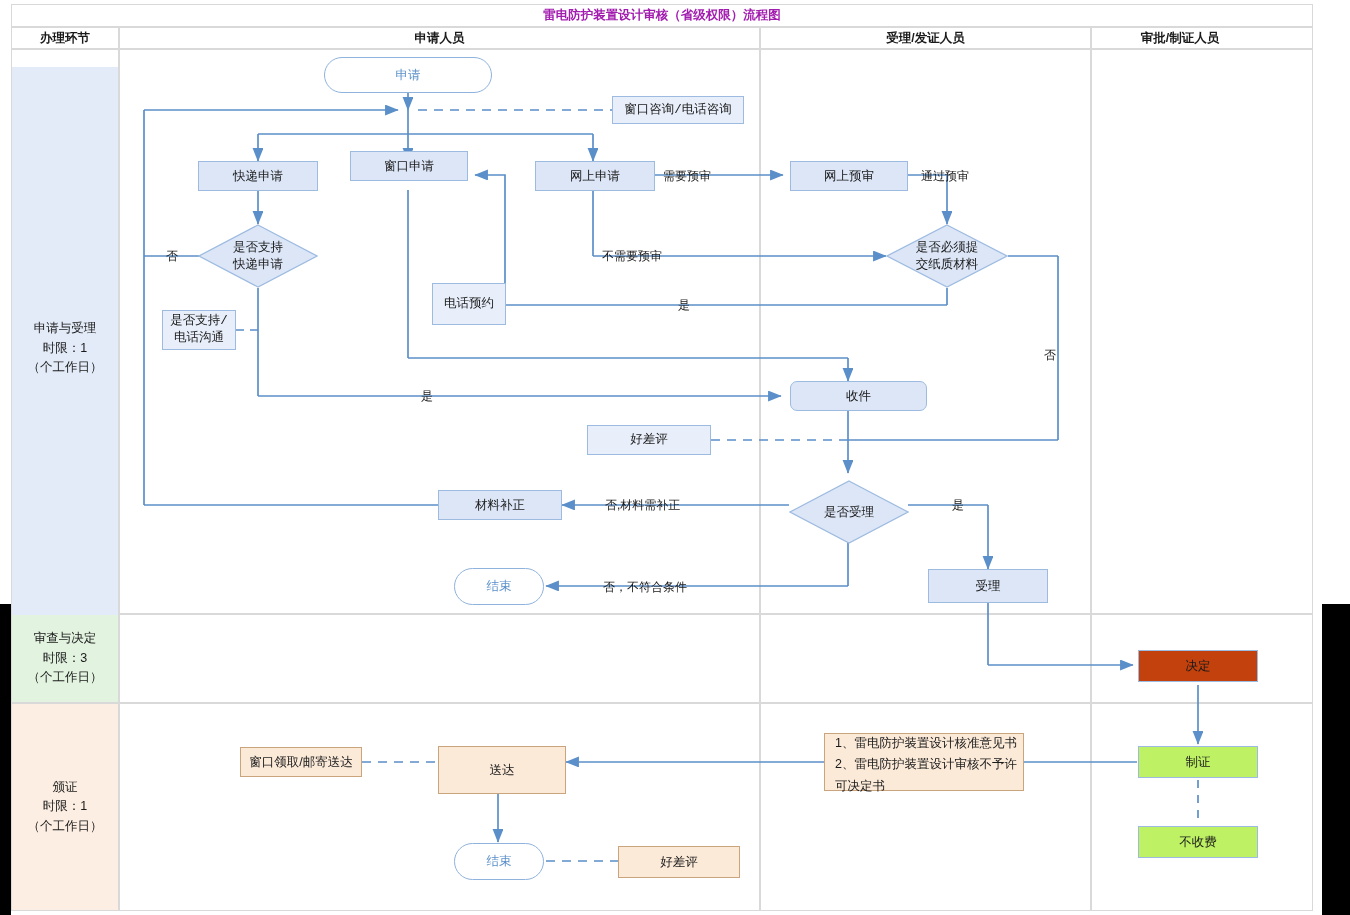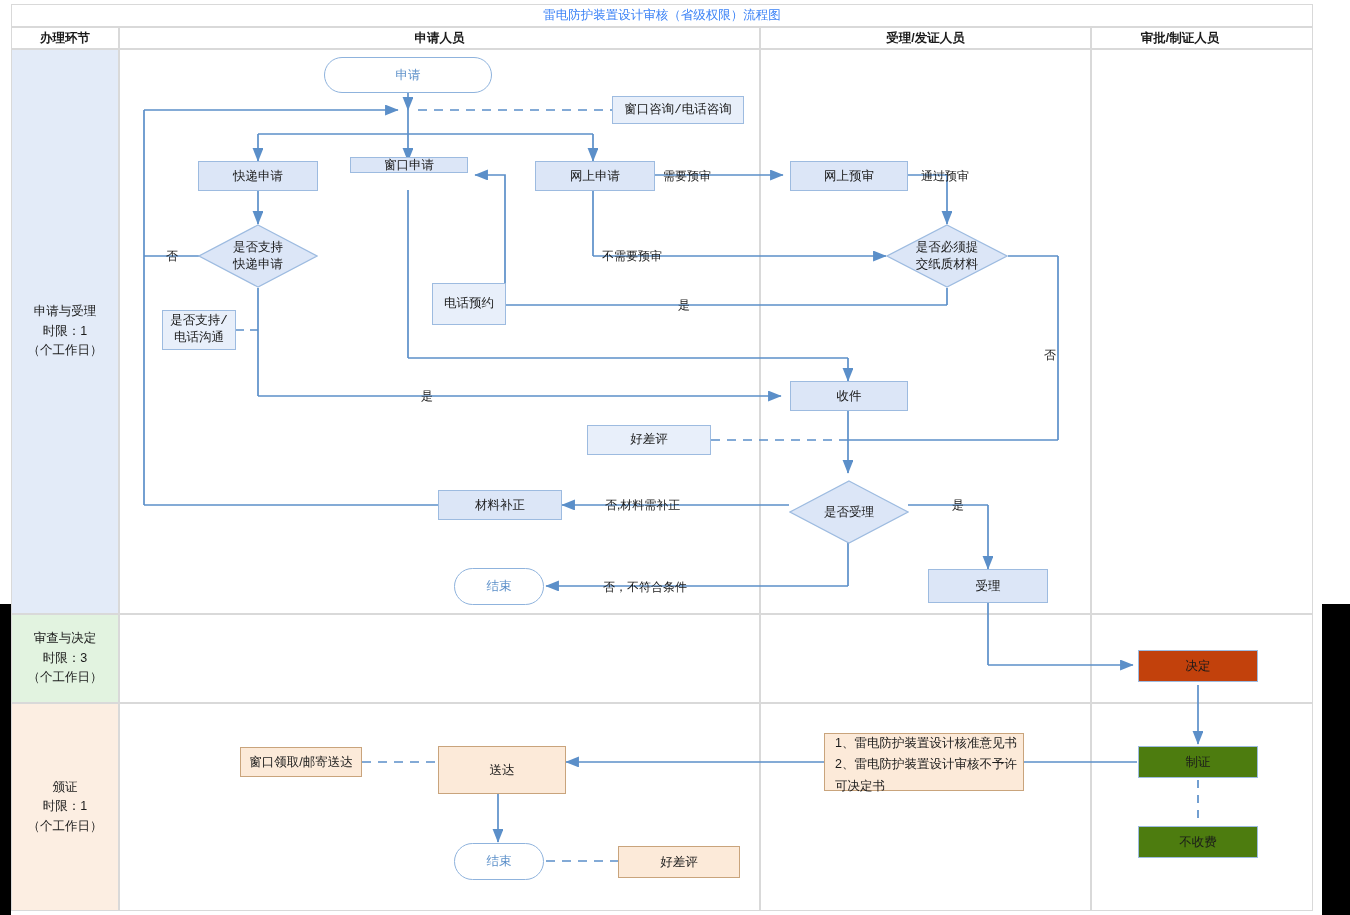--- a/index.html
+++ b/index.html
@@ -15,38 +15,38 @@
   #table{position:absolute;left:11px;top:4px;width:1302px;height:907px;
          border:1px solid #d9d9d9;box-sizing:border-box;}
   .gline{position:absolute;background:#d9d9d9;}
   
   .h{height:2px;left:0;width:100%;}
   
   .v{width:2px;top:0;}
 
   #title-cell{position:absolute;left:0;top:0;width:100%;height:21px;
      display:flex;align-items:center;justify-content:center;
-     font-size:12.5px;font-weight:normal;color:#3b82f6;}
+     font-size:12.5px;font-weight:bold;color:#a21caf;}
 
   .hdr{position:absolute;top:23px;height:21px;display:flex;align-items:center;
        justify-content:center;font-size:12.5px;font-weight:bold;color:#1a1a1a;}
 
   .stage{position:absolute;left:0;width:106px;display:flex;align-items:center;
          justify-content:center;text-align:center;font-size:12.5px;color:#1a1a1a;
          line-height:1.55;}
 
   
   .node{position:absolute;box-sizing:border-box;display:flex;align-items:center;
         justify-content:center;text-align:center;font-size:12.5px;color:#1a1a1a;
         line-height:1.35;}
   .rect{background:#dce6f7;border:1px solid #9dbbe0;}
   .rect-plain{background:#e8effa;border:1px solid #9dbbe0;font-family:Liberation Mono, monospace;}
   .rect-green{background:#c2410c;border:1px solid #9dbbe0;}
   .rect-peach{background:#fcead9;border:1px solid #c9a47c;}
-  .rect-peach2{background:#4d7c0f;border:1px solid #9dbbe0;}
+  .rect-peach2{background:#bef264;border:1px solid #9dbbe0;}
   .term{background:#ffffff;border:1.6px solid #8fb3dd;border-radius:26px;color:#5b8fc9;}
   .diamond{position:absolute;}
   .dlabel{position:absolute;display:flex;align-items:center;justify-content:center;
           text-align:center;font-size:12.5px;color:#1a1a1a;line-height:1.35;
           width:100%;height:100%;left:0;top:0;pointer-events:none;}
 
   .elabel{position:absolute;font-size:12px;color:#1a1a1a;white-space:nowrap;background:transparent;}
   .doclist{font-size:12.5px;line-height:1.7;text-align:left;padding-left:10px;
            display:block;padding-top:6px;}
 
@@ -71,21 +71,21 @@
 
     <div class="gline v" style="left:106px;top:21px;height:884px;"></div>
     <div class="gline v" style="left:747px;top:21px;height:884px;"></div>
     <div class="gline v" style="left:1078px;top:21px;height:884px;"></div>
 
     <div class="hdr" style="left:0;width:106px;">办理环节</div>
     <div class="hdr" style="left:108px;width:639px;">申请人员</div>
     <div class="hdr" style="left:749px;width:329px;">受理/发证人员</div>
     <div class="hdr" style="left:1025px;width:222px;padding-left:32px;">审批/制证人员</div>
 
-    <div class="stage" style="top:45px;height:563px;background:#e3ebf8;">
+    <div class="stage" style="top:62px;height:563px;background:#e3ebf8;">
       <div>
         <div>申请与受理</div>
         <div>时限：1</div>
         <div>（个工作日）</div>
       </div>
     </div>
     <div class="stage" style="top:610px;height:87px;background:#e2f3e0;">
       <div>
         <div>审查与决定</div>
         <div>时限：3</div>
@@ -183,21 +183,21 @@
       <path d="M546,861 L618,861" stroke-dasharray="9,7"></path>
     </g>
   </svg>
 
   <div class="node term" style="left:324px;top:57px;width:168px;height:36px;">申请</div>
 
   <div class="node rect-plain" style="left:612px;top:96px;width:132px;height:28px;">窗口咨询/电话咨询</div>
 
   <div class="node rect" style="left:198px;top:161px;width:120px;height:30px;">快递申请</div>
 
-  <div class="node rect" style="left:350px;top:157px;width:118px;height:16px;text-align:center;">窗口申请</div>
+  <div class="node rect" style="left:350px;top:151px;width:118px;height:30px;text-align:center;">窗口申请</div>
 
   <div class="node rect" style="left:535px;top:161px;width:120px;height:30px;">网上申请</div>
 
   <div class="node rect" style="left:790px;top:161px;width:118px;height:30px;">网上预审</div>
 
   <div class="diamond" style="left:198px;top:224px;width:120px;height:64px;">
     <svg width="120" height="64" style="position:absolute;left:0;top:0;">
       <polygon points="60,1 119,32 60,63 1,32" fill="#dce6f7" stroke="#9dbbe0" stroke-width="1.2"></polygon>
     </svg>
     <div class="dlabel">
@@ -222,21 +222,21 @@
 
   <div class="node rect-plain" style="left:162px;top:310px;width:74px;height:40px;">
     <span id="lbl-online-comm">
         <div>是否支持/</div>
         <div>电话沟通</div>
       </span>
   </div>
 
   <div class="node rect-plain" style="left:432px;top:283px;width:74px;height:42px;">电话预约</div>
 
-  <div class="node rect" style="left:790px;top:381px;width:118px;height:30px;">收件</div>
+  <div class="node rect" style="left:790px;top:381px;width:137px;height:30px;border-radius:7px;">收件</div>
 
   <div class="node rect-plain" style="left:587px;top:425px;width:124px;height:30px;">好差评</div>
 
   <div class="node rect" style="left:438px;top:490px;width:124px;height:30px;">材料补正</div>
 
   <div class="diamond" style="left:789px;top:480px;width:120px;height:64px;">
     <svg width="120" height="64" style="position:absolute;left:0;top:0;">
       <polygon points="60,1 119,32 60,63 1,32" fill="#dce6f7" stroke="#9dbbe0" stroke-width="1.2"></polygon>
     </svg>
     <div class="dlabel">是否受理</div>

